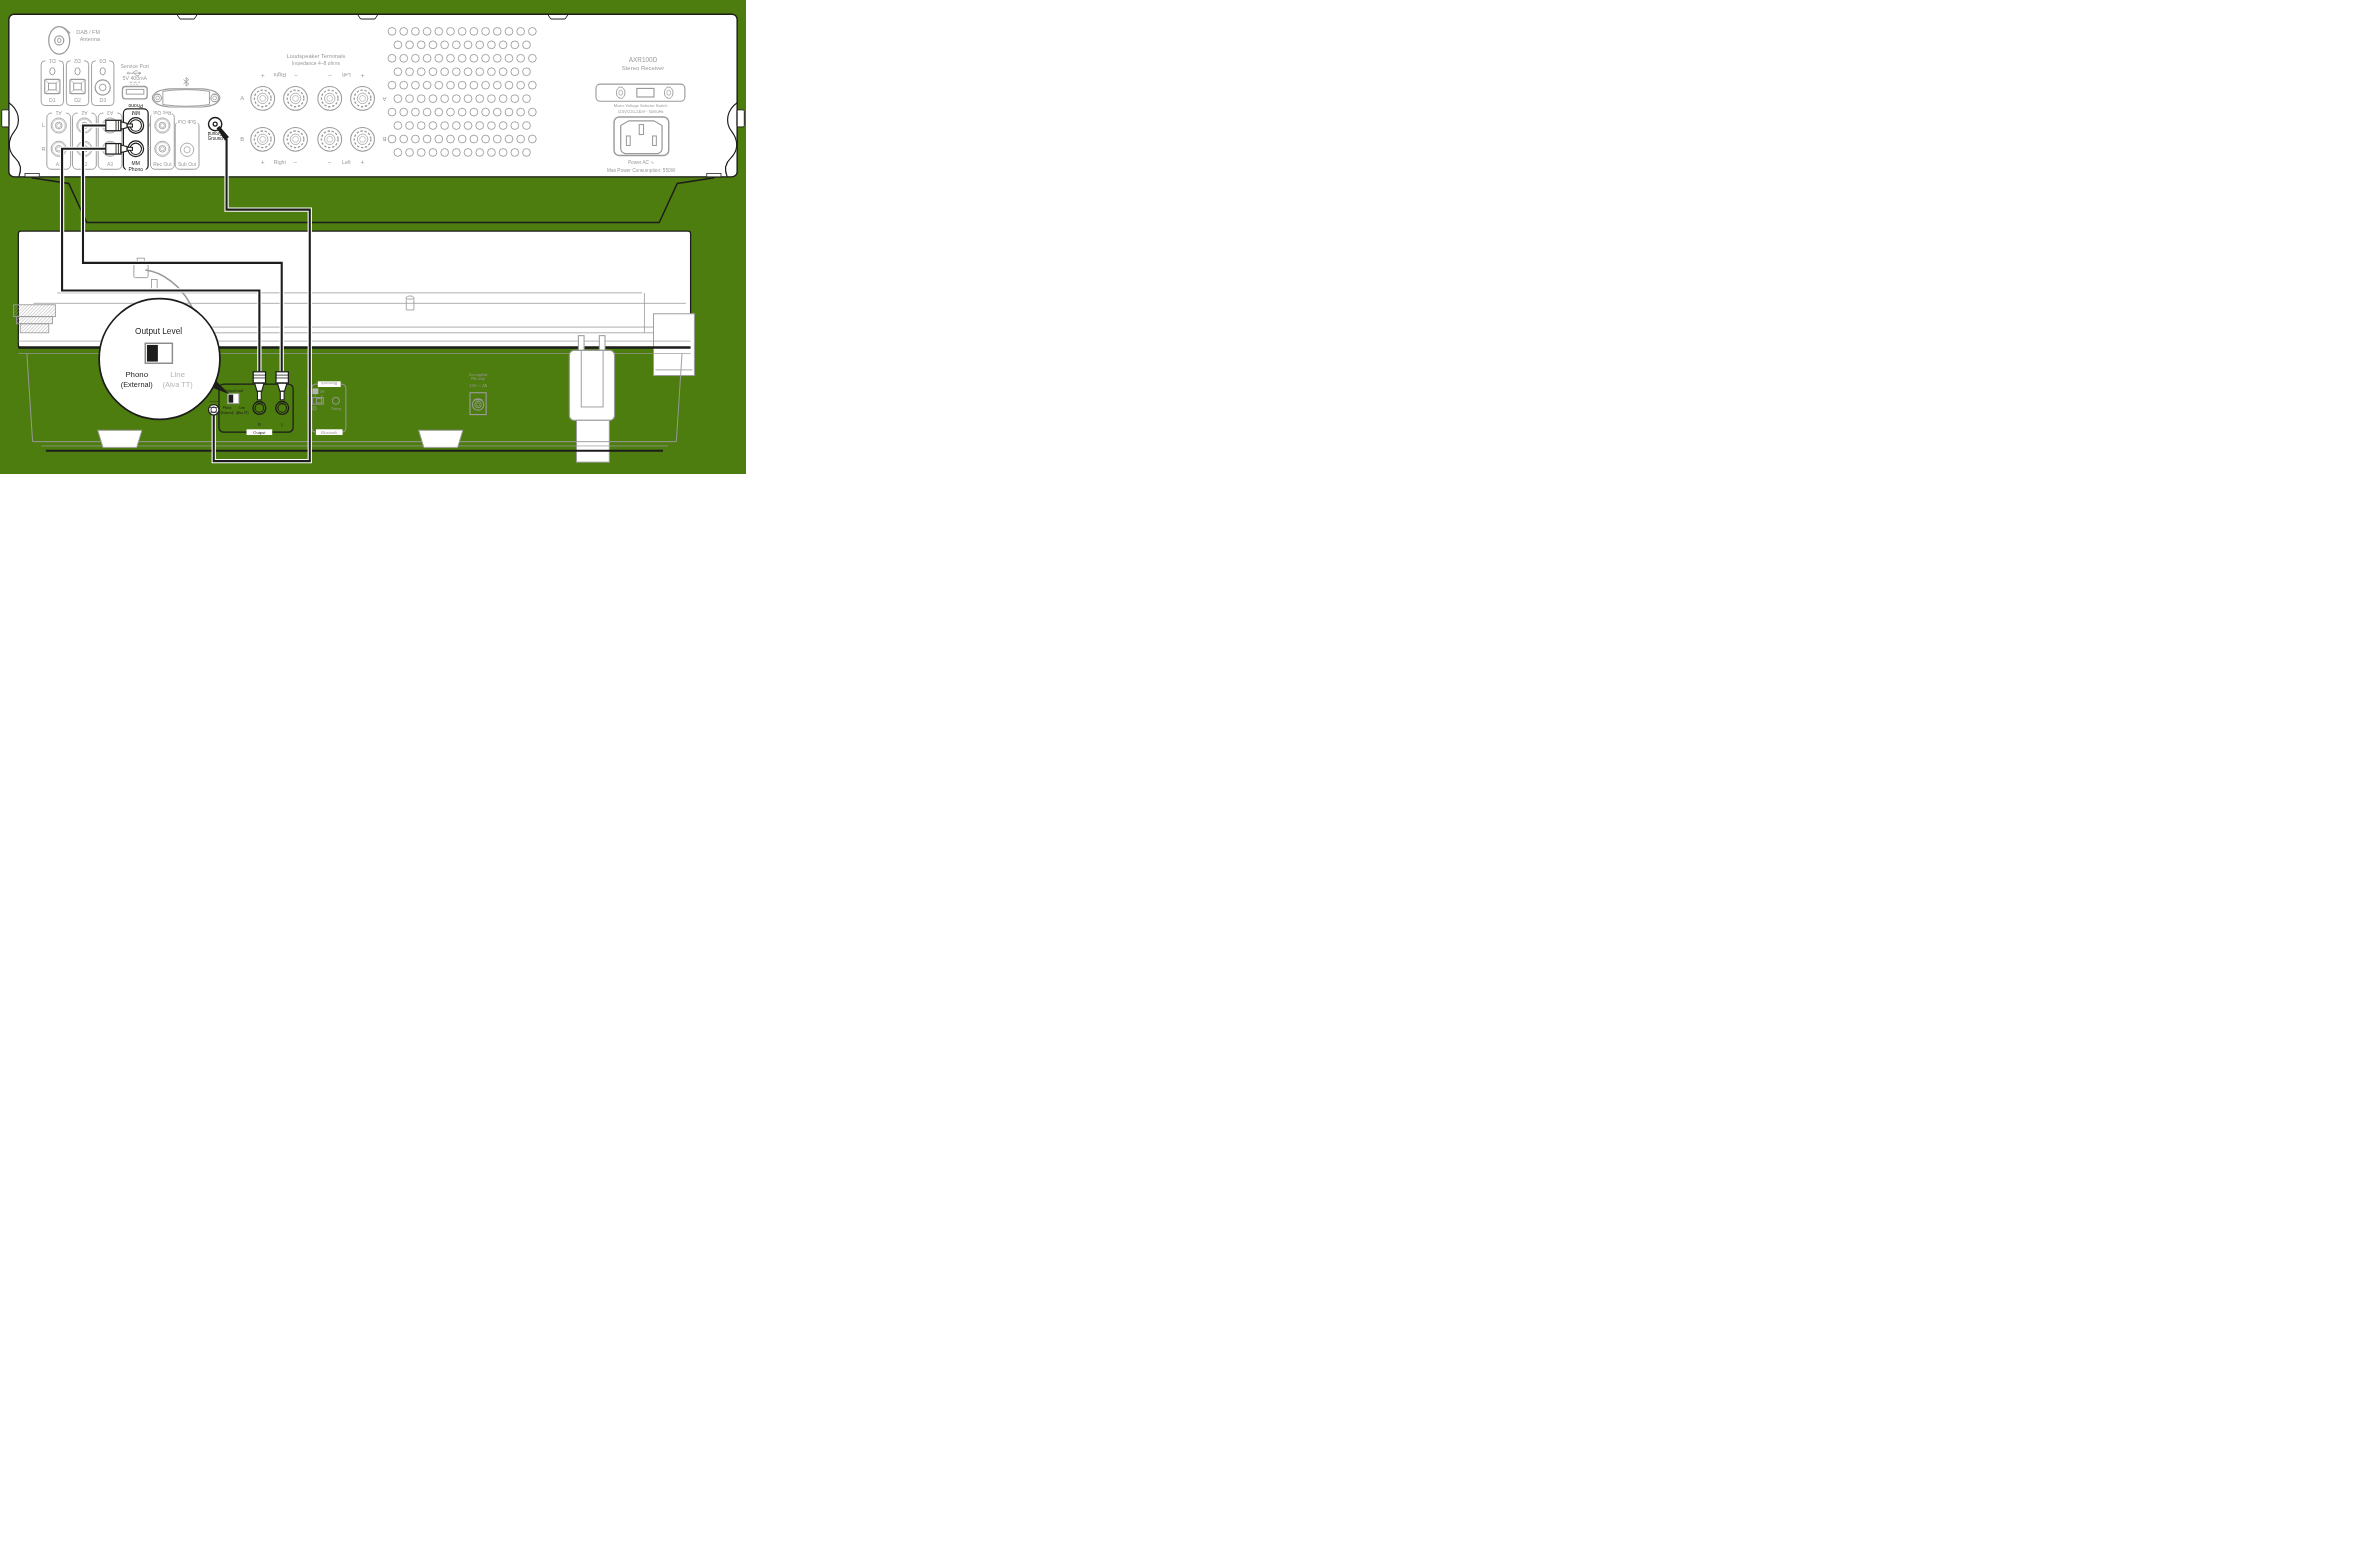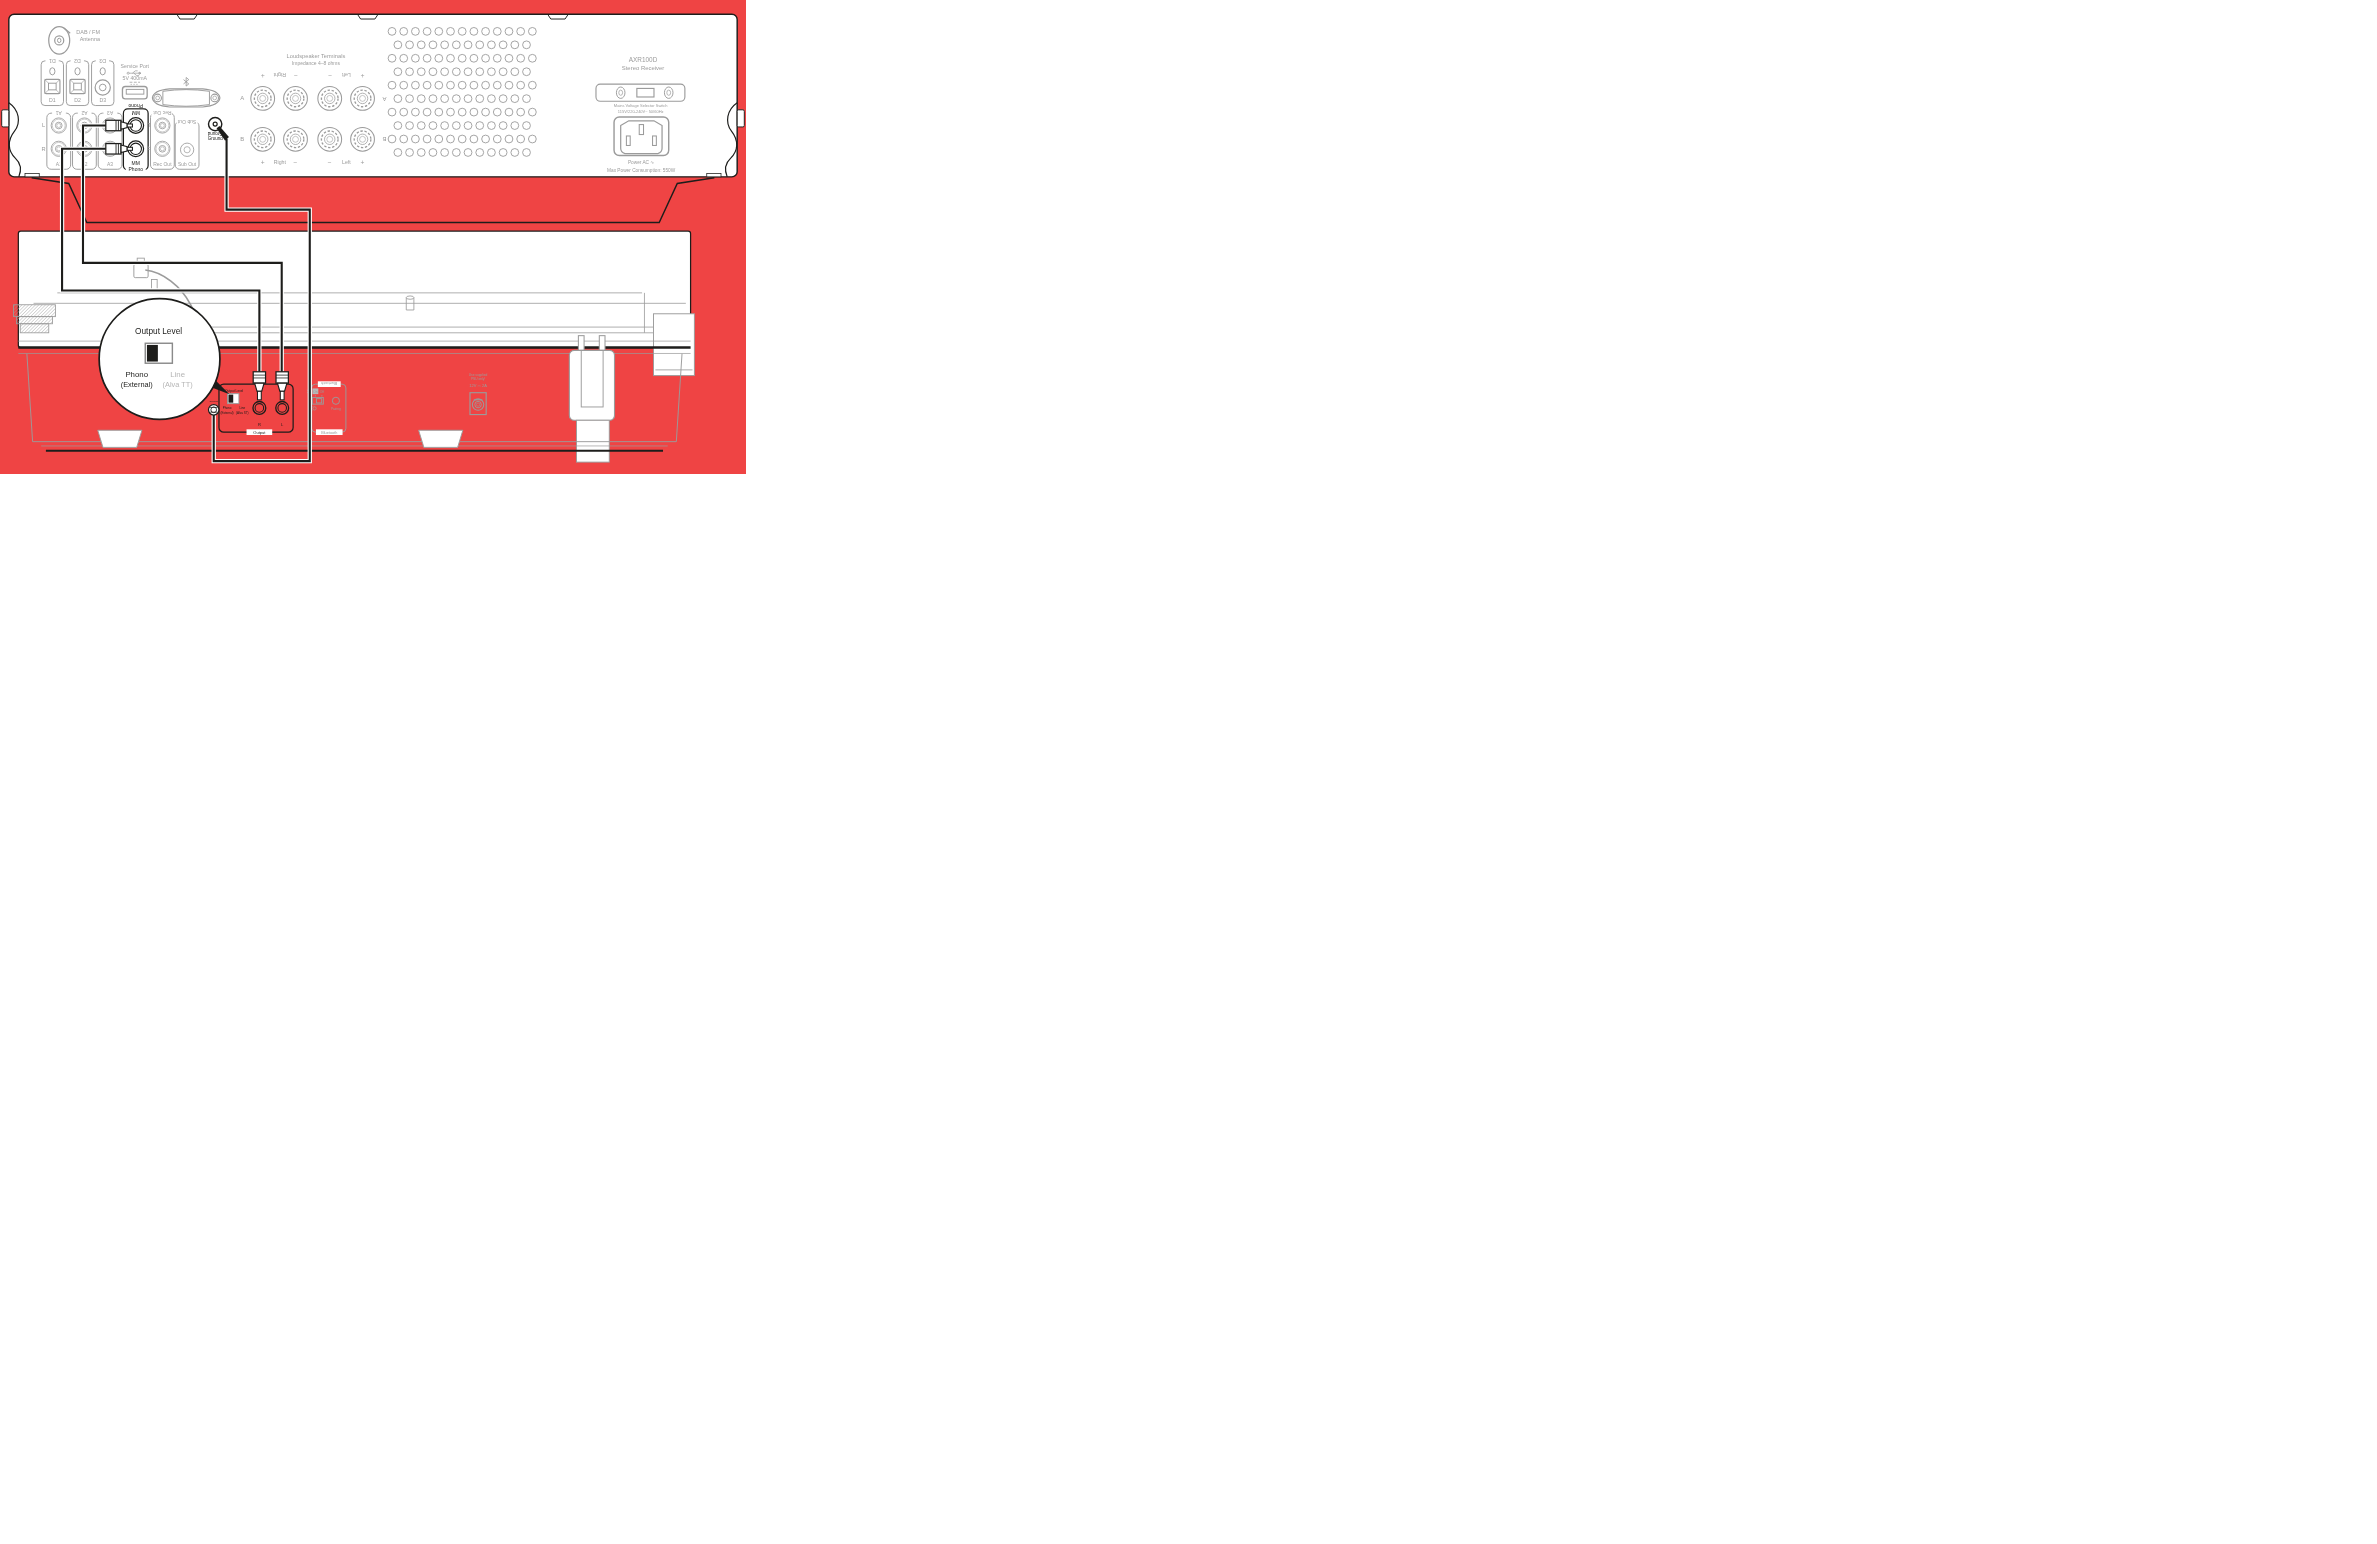--- a/index.html
+++ b/index.html
@@ -1,16 +1,16 @@
 <!DOCTYPE html>
 <html style="font-size:7.6px"><head>
 <meta charset="utf-8">
 <style>
   html,body{margin:0;padding:0;background:#ffffff;}
-  .stage{width:746px;height:474px;position:relative;background:#ef4444;overflow:hidden;}
+  .stage{width:746px;height:474px;position:relative;background:#4d7c0f;overflow:hidden;}
   svg{display:block;}
   svg text{font-family:"Liberation Sans","DejaVu Sans",sans-serif;fill:#9b9b9b;}
   .tc{text-anchor:middle;}
   .ts{text-anchor:start;}
   .ink{fill:#1d1d1b;}
   .muted{fill:#b5b5b5;}
   .nofill{fill:none;}
 </style>
 </head>
 <body>

